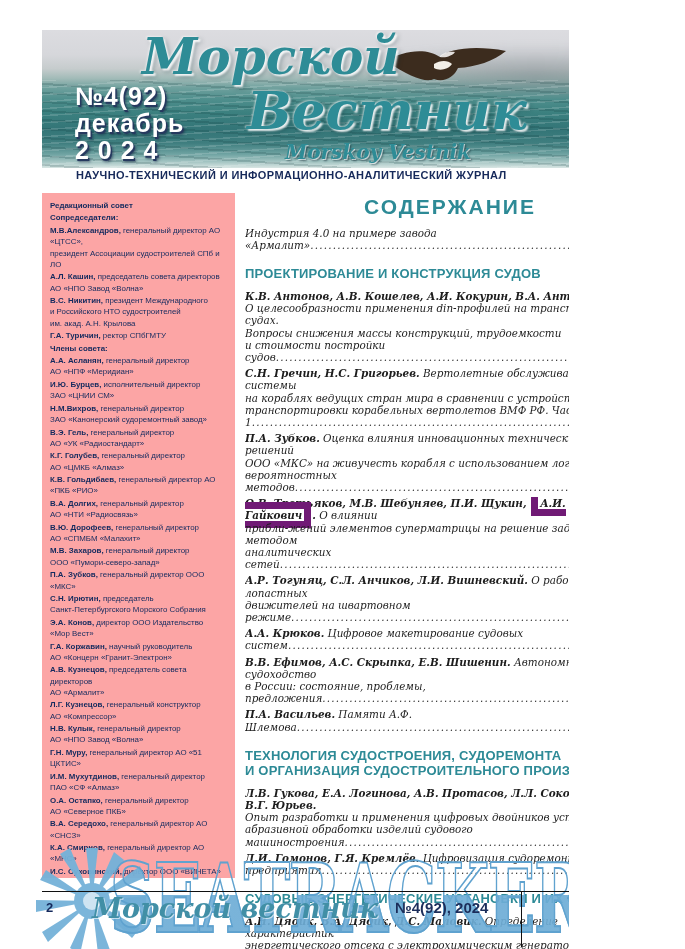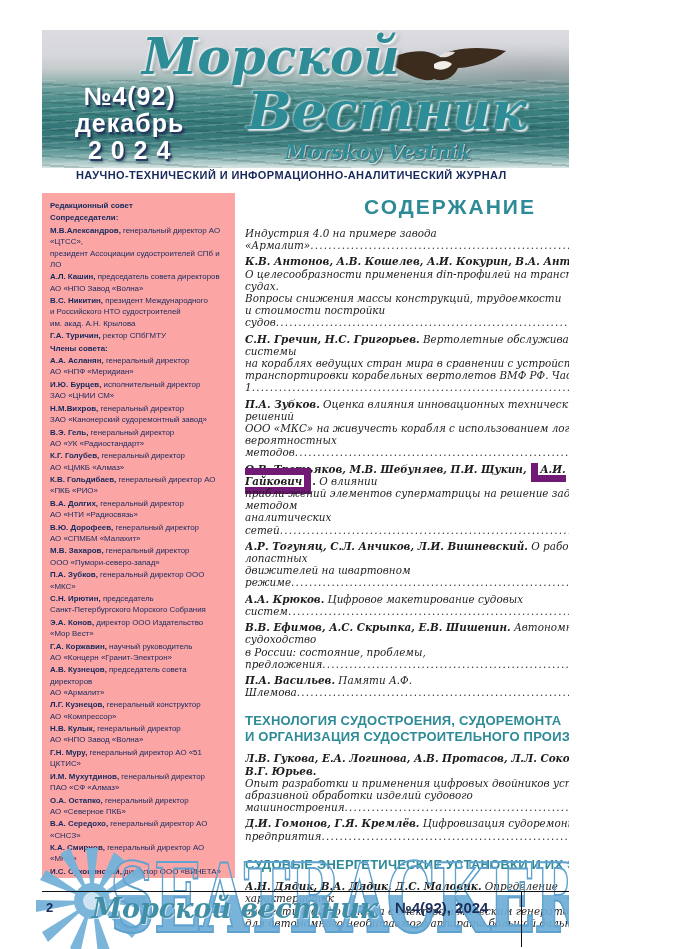--- a/index.html
+++ b/index.html
@@ -14,21 +14,21 @@
   .waves{position:absolute;left:0;right:0;top:50px;bottom:0;
     background:repeating-linear-gradient(176deg,rgba(255,255,255,.15) 0 1.5px,rgba(255,255,255,0) 1.5px 7px),
                repeating-linear-gradient(184deg,rgba(8,50,52,.18) 0 2px,rgba(8,50,52,0) 2px 9px);}
   .title-ru{position:absolute;color:#2e8c96;font-family:"DejaVu Serif",serif;font-style:italic;font-weight:bold;
     text-shadow:2px 2px 2px rgba(255,255,255,.9),-1px -1px 2px rgba(255,255,255,.55),3px 3px 5px rgba(0,40,50,.35);line-height:1;}
   .title-ru1{left:100px;top:2px;font-size:50px;}
   .title-ru2{left:205px;top:54px;font-size:53px;}
   .title-en{position:absolute;left:243px;top:110px;color:#2e8c96;font-family:"DejaVu Serif",serif;
     font-style:italic;font-weight:bold;font-size:20px;text-shadow:1px 1px 0 rgba(255,255,255,.65),2px 2px 2px rgba(8,30,40,.55);}
   .issue-block{position:absolute;left:33px;top:53px;color:#fff;font-weight:bold;font-size:25px;line-height:27px;
-    letter-spacing:1px;text-shadow:1.5px 1.5px 0 #26395f,2.5px 2.5px 3px rgba(18,32,64,.6);text-align:center;}
+    letter-spacing:1px;text-shadow:1.5px 1.5px 0 #26395f,2.5px 2.5px 3px rgba(18,32,64,.6);}
   .bird{position:absolute;left:340px;top:13px;width:130px;height:52px;}
   .tagline{position:absolute;left:76px;top:169px;font-size:11px;font-weight:bold;letter-spacing:.4px;color:#16295a;}
 
   
   .sidebar{position:absolute;left:42px;top:193px;width:193px;height:685px;background:#fca5a5;
     padding:7px 12px 0 8px;box-sizing:border-box;overflow:hidden;z-index:1;}
   .side-entry{font-size:7.9px;line-height:11.3px;margin-bottom:1.2px;color:#132a5e;white-space:pre-line;}
   .side-entry b{font-weight:bold;}
 
   
@@ -132,20 +132,21 @@
       <div class="side-entry"><b>В.А. Середохо,</b> <span>генеральный директор АО «СНСЗ»</span></div>
       <div class="side-entry"><b>К.А. Смирнов,</b> <span>генеральный директор АО «МНС»</span></div>
       <div class="side-entry"><b>И.С. Суховинский,</b> <span>директор ООО «ВИНЕТА»</span></div>
     </div>
 
   <div class="main">
     <div class="toc-title">СОДЕРЖАНИЕ</div>
 
     <div class="entry"><span class="t">Индустрия 4.0 на примере завода «Армалит»</span><span class="dots"></span><span class="pg">1</span></div>
 
+    <div class="sec-h">ПРОЕКТИРОВАНИЕ И КОНСТРУКЦИЯ СУДОВ</div>
     <div>
 
     <div class="entry"><span class="a">К.В. Антонов, А.В. Кошелев, А.И. Кокурин, В.А. Антонов.</span><span class="t">
 О целесообразности применения din-профилей на транспортных судах.
 Вопросы снижения массы конструкций, трудоемкости
 и стоимости постройки судов</span><span class="dots"></span><span class="pg">7</span></div>
         <div class="entry"><span class="a">С.Н. Гречин, Н.С. Григорьев.</span><span class="t"> Вертолетные обслуживающие системы
 на кораблях ведущих стран мира в сравнении с устройствами
 транспортировки корабельных вертолетов ВМФ РФ. Часть 1</span><span class="dots"></span><span class="pg">11</span></div>
         <div class="entry"><span class="a">П.А. Зубков.</span><span class="t"> Оценка влияния инновационных технических решений

